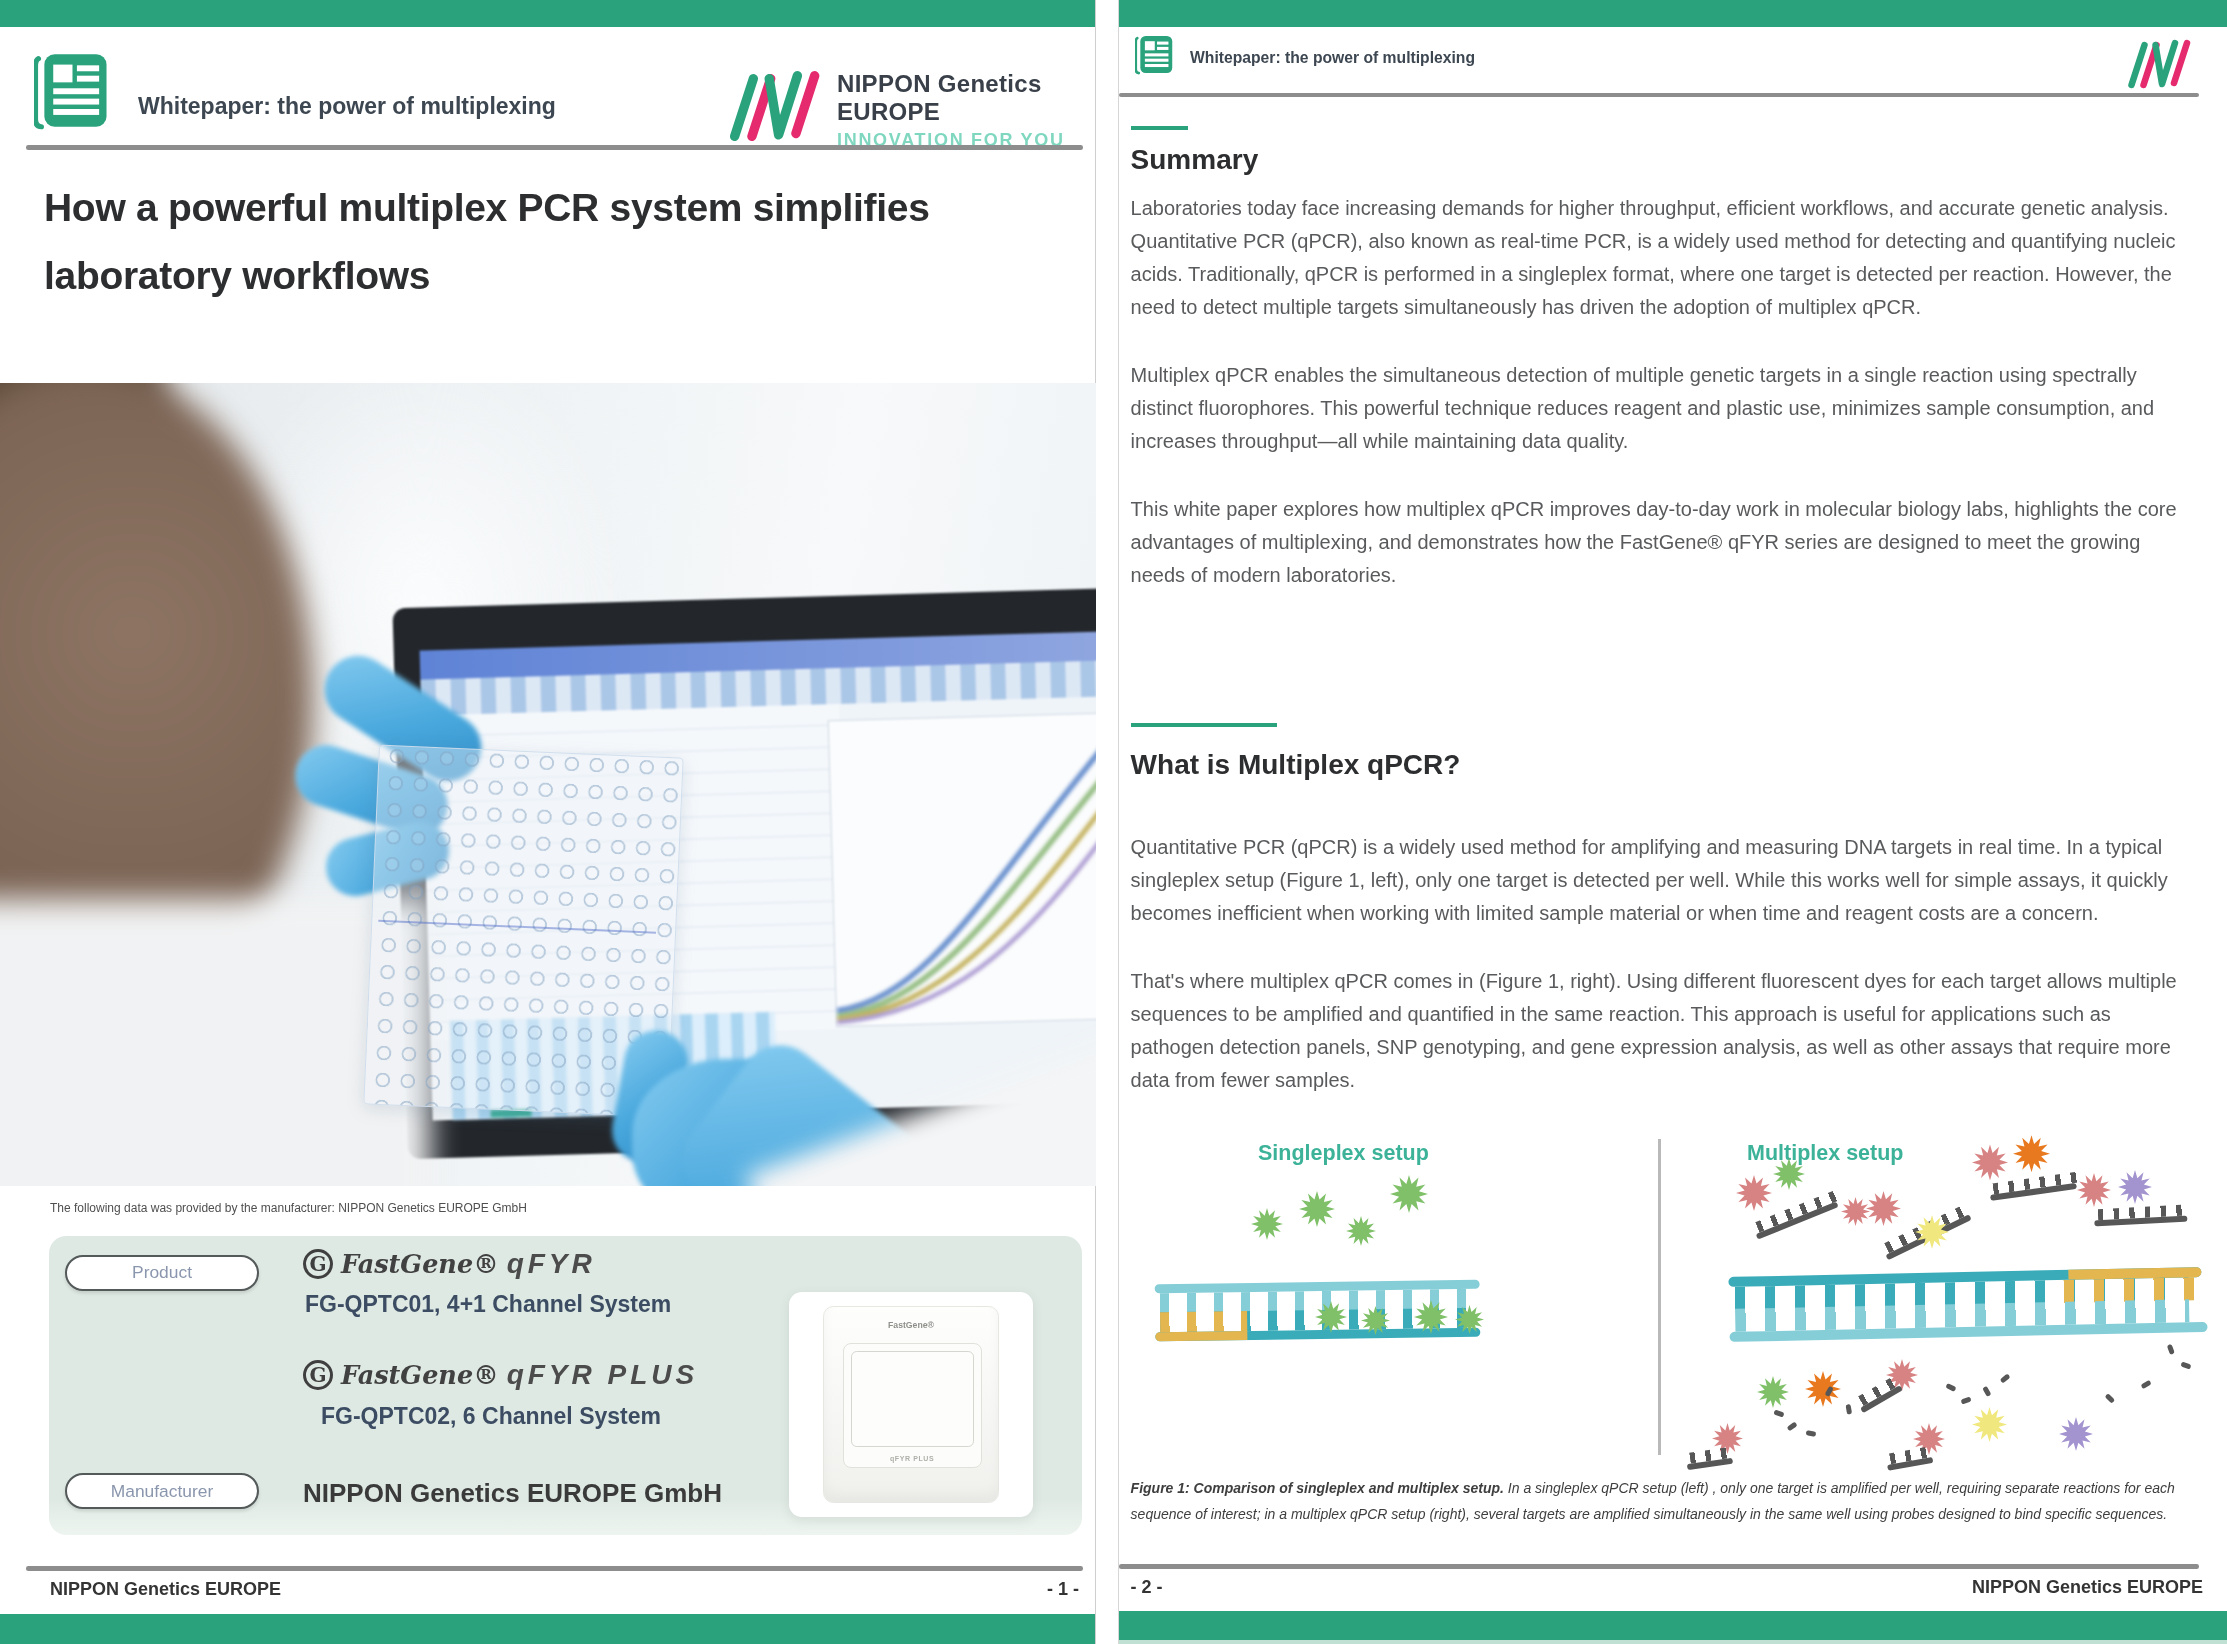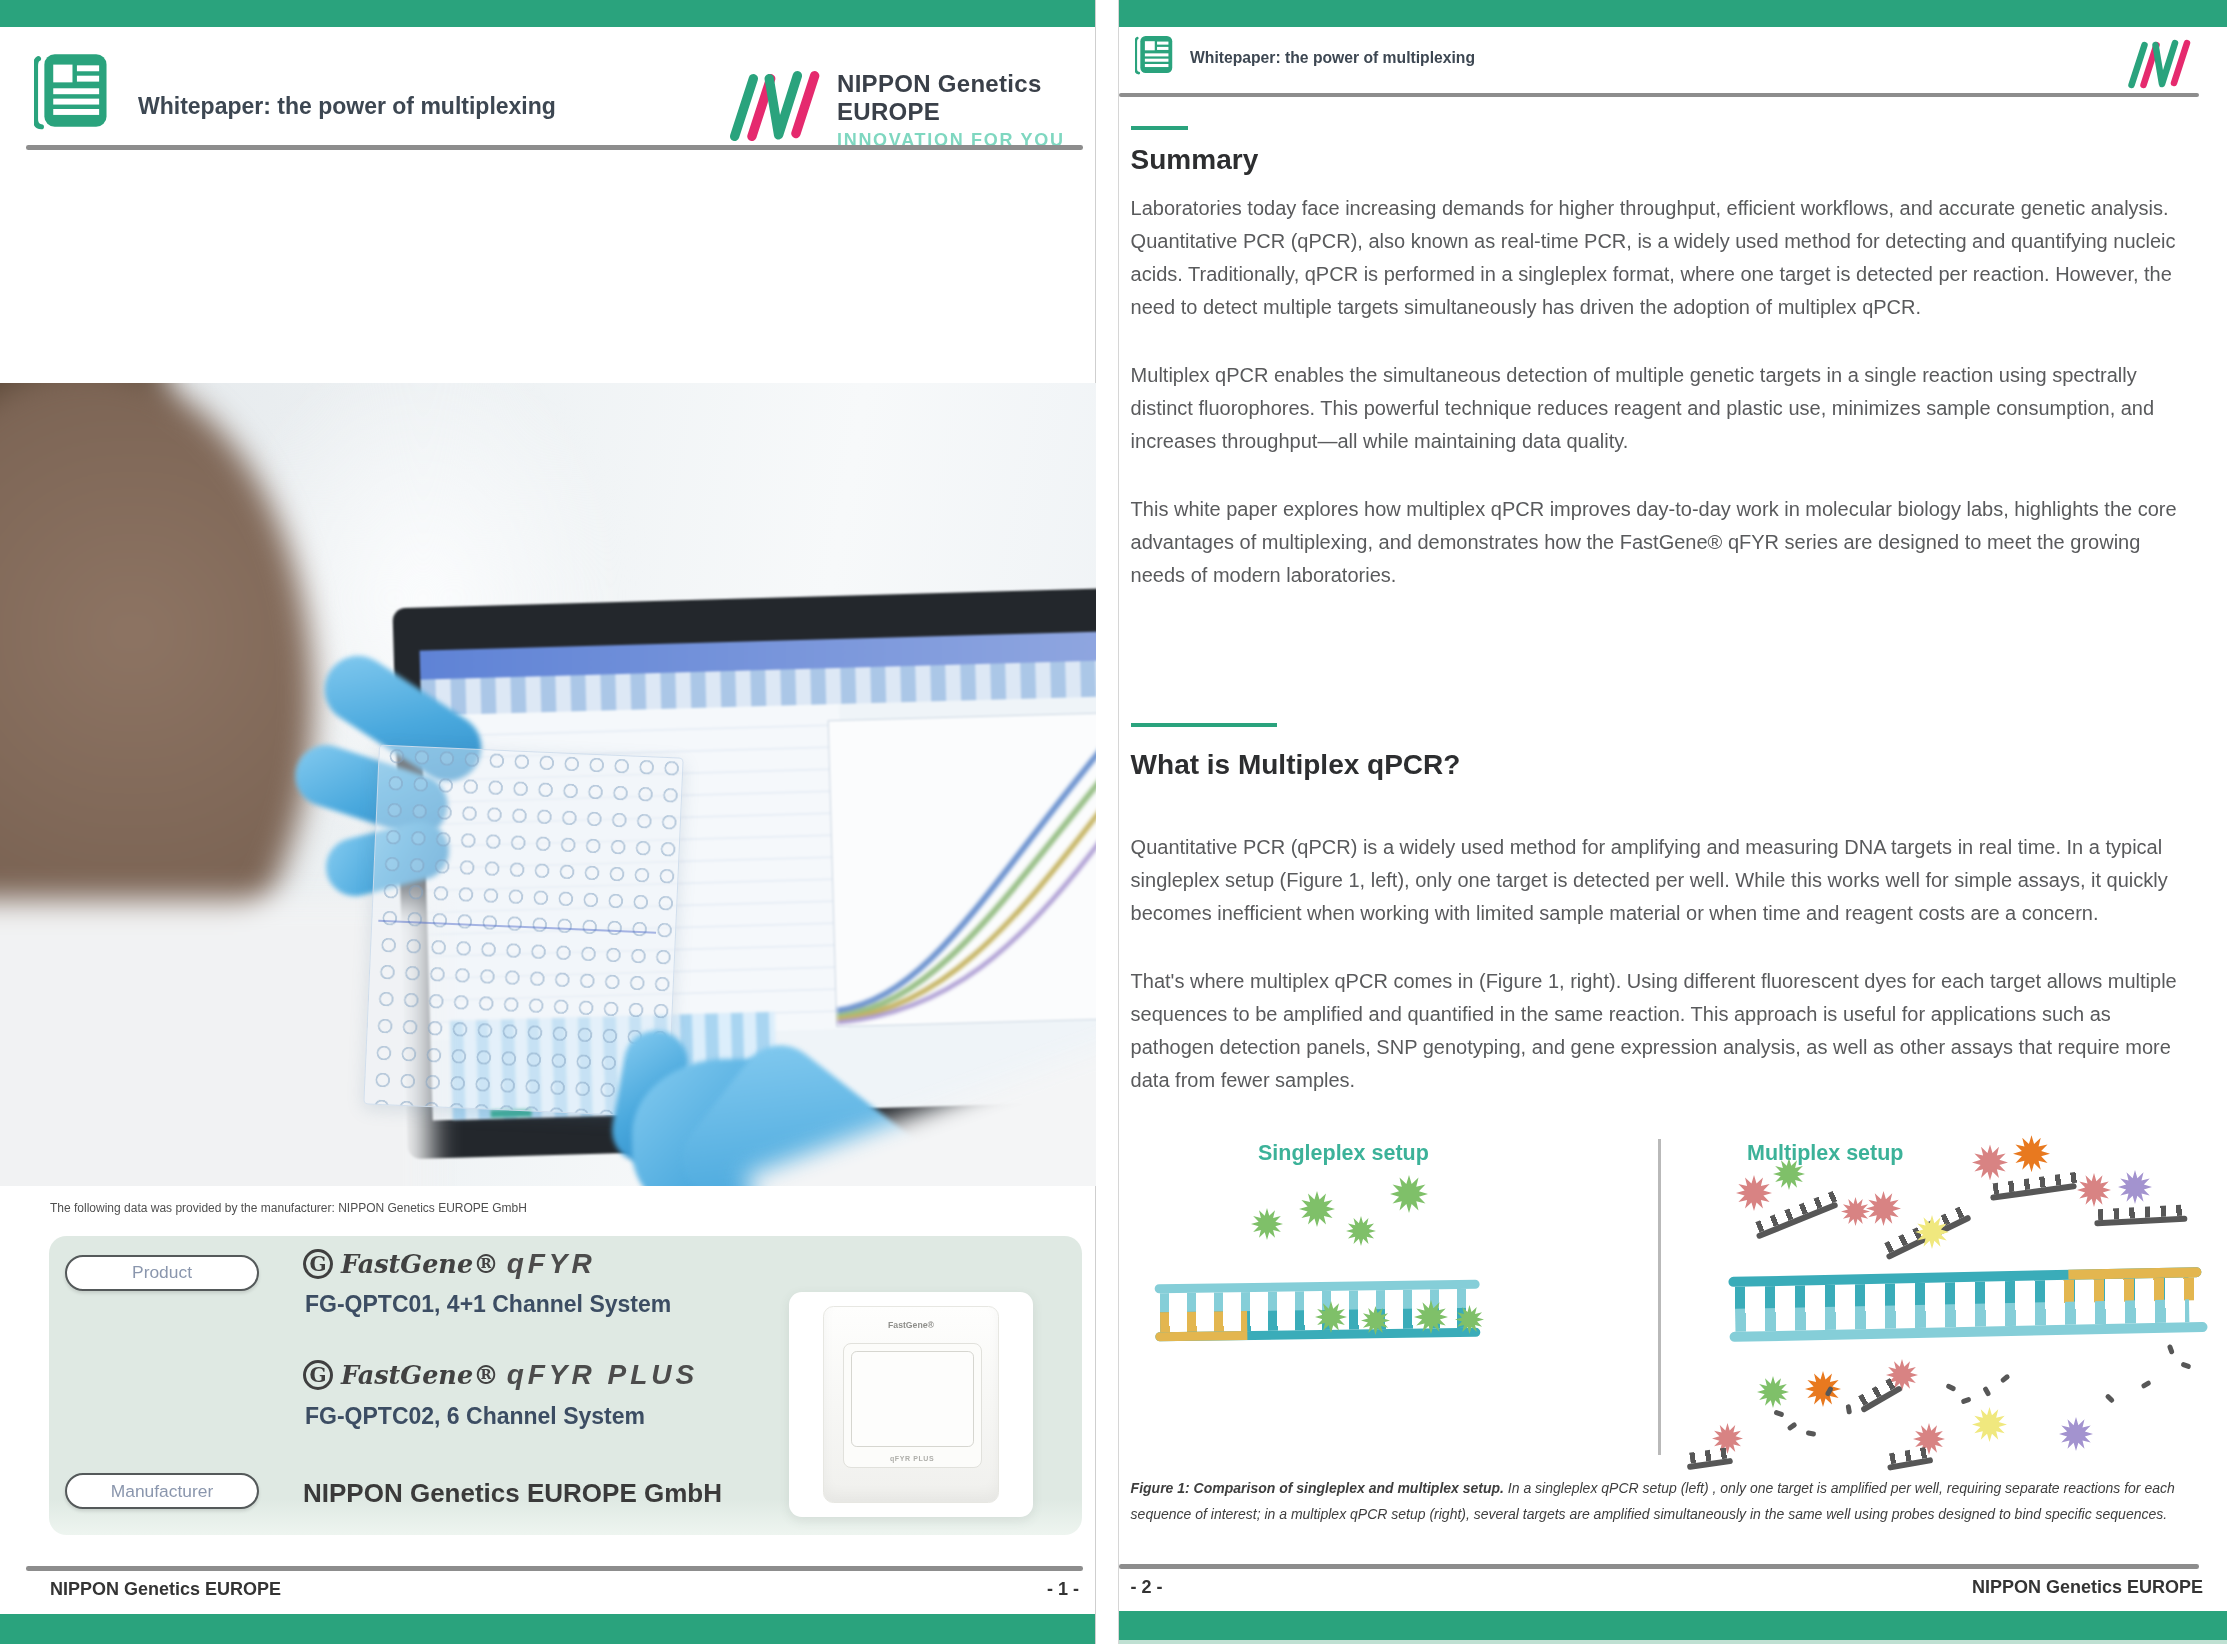--- a/index.html
+++ b/index.html
@@ -113,20 +113,21 @@
       </g>
     </svg>
   </div>
   <div class="abs" style="left:837px; top:70px;">
     <div class="brandname">NIPPON Genetics EUROPE</div>
     <div class="tagline">INNOVATION FOR YOU</div>
   </div>
 
   <div class="grayrule" style="left:26px; top:145px; width:1057px;"></div>
 
+  <div class="abs title" style="left:44px; top:174px; width:975px;">How a powerful multiplex PCR system simplifies laboratory workflows</div>
 
   <div class="photo">
 
     <div class="abs" style="left:220px; top:-46px; width:406px; height:522px; background:radial-gradient(closest-side,#fbfcfd,transparent); filter:blur(17.4px);"></div>
 
     <div class="abs" style="left:400px; top:215px; width:731px; height:551px; background:#23272c; border-radius:12.8px; transform:rotate(-1.6deg); filter:blur(1.2px);"></div>
     <div class="abs" style="left:426px; top:258px; width:684px; height:470px; background:#eff4f8; transform:rotate(-1.6deg); filter:blur(1.2px);">
       <div class="abs" style="left:0; top:0; width:100%; height:29px; background:linear-gradient(90deg,#5f83d6,#8fa6e0);"></div>
       <div class="abs" style="left:0; top:29px; width:100%; height:36px; background:#dde8f5;
            background-image:repeating-linear-gradient(90deg,rgba(110,160,215,.45) 0 15px, transparent 15px 30px);"></div>
@@ -187,21 +188,21 @@
     </div>
     <div class="code-line" style="left:256px; top:55px;">FG-QPTC01, 4+1 Channel System</div>
 
     <div class="fg-line" style="left:254px; top:123px;">
       <span class="gmono-wrap">
           <span class="gmono">G</span>
         </span>
       <span class="fg-script">FastGene®</span>
       <span class="qfyr">qFYR PLUS</span>
     </div>
-    <div class="code-line" style="left:256px; top:167px;">FG-QPTC02, 6 Channel System</div>
+    <div class="code-line" style="left:272px; top:167px;">FG-QPTC02, 6 Channel System</div>
 
     <div class="pill" style="left:16px; top:237px;">
       <span>Manufacturer</span>
     </div>
     <div class="gmbh" style="left:254px; top:242px;">NIPPON Genetics EUROPE GmbH</div>
   </div>
 
   <div class="devcard">
     <div class="dev-body">
       <div class="dev-brand">FastGene®</div>

